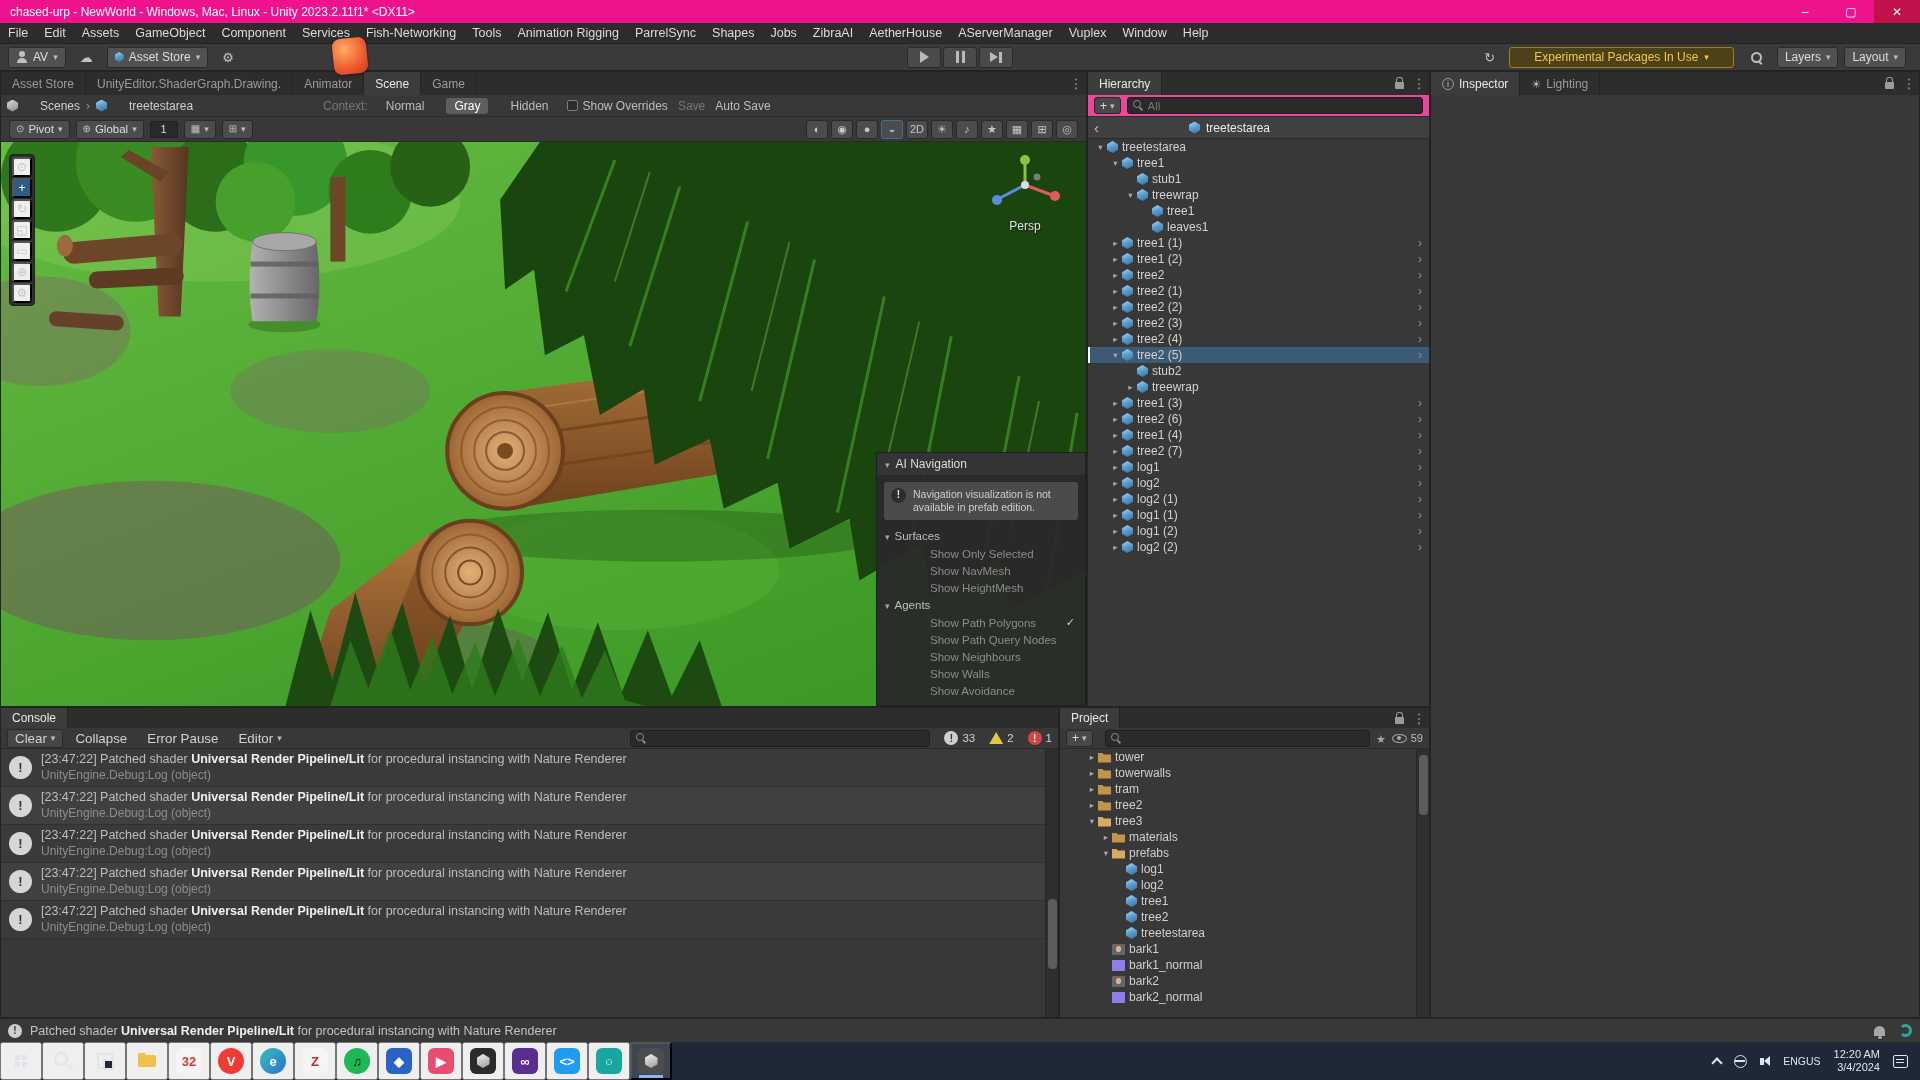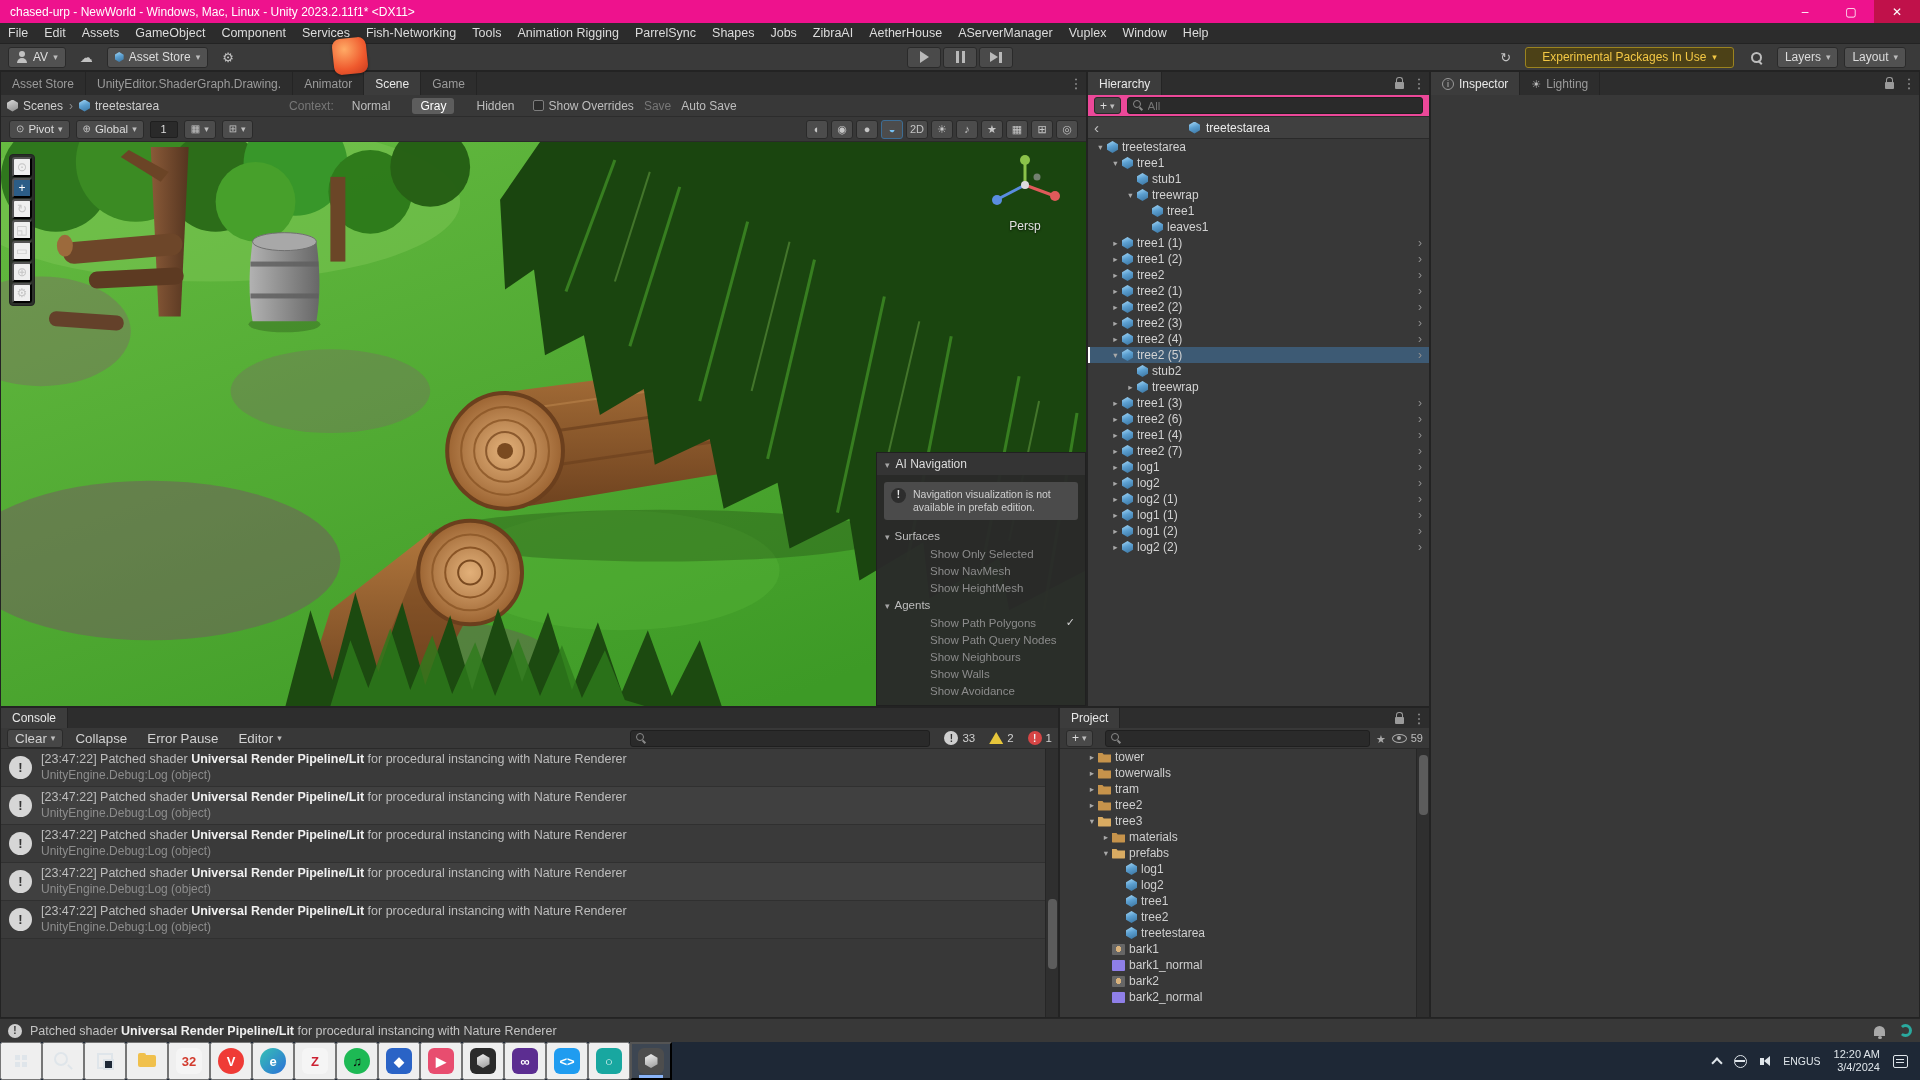--- a/index.html
+++ b/index.html
@@ -24,21 +24,21 @@
   .caret::after{content:"▾";font-size:9px;color:#bdbdbd;}
   .vmenu::after{content:"⋮";color:#a8a8a8;font-size:13px;}
   .tb-center{position:absolute;left:50%;transform:translateX(-50%);display:flex;gap:2px;}
   .pbtn{width:34px;height:21px;background:#4a4a4a;border:1px solid #2a2a2a;border-radius:3px;display:flex;align-items:center;justify-content:center;}
   .icon-play{width:0;height:0;border-left:9px solid #b9b9b9;border-top:6px solid transparent;border-bottom:6px solid transparent;}
   .icon-pause{width:9px;height:12px;border-left:3px solid #b9b9b9;border-right:3px solid #b9b9b9;}
   .icon-step{display:flex;align-items:center;}
   .icon-step::before{content:'';width:0;height:0;border-left:8px solid #b9b9b9;border-top:5px solid transparent;border-bottom:5px solid transparent;}
   .icon-step::after{content:'';width:3px;height:11px;background:#b9b9b9;margin-left:1px;}
   .tb-right{margin-left:auto;display:flex;align-items:center;}
-  .btn-exp{background:#4c4117;border:1px solid #9b831f;color:#f2c744;border-radius:3px;height:21px;padding:0 16px;display:flex;align-items:center;gap:6px;font-size:12px;margin-right:8px;}
+  .btn-exp{background:#4c4117;border:1px solid #9b831f;color:#f2c744;border-radius:3px;height:21px;padding:0 24px;display:flex;align-items:center;gap:6px;font-size:12px;margin-right:8px;}
   .btn-exp.caret::after{color:#f2c744;}
   .icon-person{width:12px;height:12px;position:relative;}
   .icon-person::before{content:'';position:absolute;left:3px;top:0;width:6px;height:6px;border-radius:50%;background:#c2c2c2;}
   .icon-person::after{content:'';position:absolute;left:1px;bottom:0;width:10px;height:5px;border-radius:5px 5px 0 0;background:#c2c2c2;}
   .glyph-icon{color:#c2c2c2;font-size:13px;line-height:1;}
   .icon-search{width:13px;height:13px;position:relative;display:inline-block;}
   .icon-search::before{content:'';position:absolute;left:1px;top:1px;width:7px;height:7px;border:2px solid #bdbdbd;border-radius:50%;}
   .icon-search::after{content:'';position:absolute;left:9px;top:9px;width:2px;height:5px;background:#bdbdbd;transform:rotate(-45deg);}
   .collab-badge{position:absolute;left:333px;top:38px;width:34px;height:36px;border-radius:8px;background:radial-gradient(circle at 35% 30%,#ffab66,#ef5a2e 60%,#c93a1e);transform:rotate(-6deg);box-shadow:0 1px 3px rgba(0,0,0,.4);z-index:5;}
 
@@ -56,21 +56,21 @@
   .search-box input{background:transparent;border:none;outline:none;color:#ddd;font-size:11.5px;width:100%;}
   .mini-search{width:11px;height:11px;position:relative;flex:none;}
   .mini-search::before{content:'';position:absolute;left:0;top:0;width:6px;height:6px;border:1.5px solid #8a8a8a;border-radius:50%;}
   .mini-search::after{content:'';position:absolute;left:7px;top:7px;width:1.5px;height:4px;background:#8a8a8a;transform:rotate(-45deg);}
   .addbtn{display:flex;align-items:center;gap:3px;background:#494949;border:1px solid #2a2a2a;border-radius:3px;height:17px;padding:0 5px;color:#ddd;margin-right:6px;}
   .addbtn::before{content:"+";font-size:12px;}
 
   
   .scene-dock{left:0;top:71px;width:1087px;height:636px;}
   .crumbrow{height:22px;background:#383838;border-bottom:1px solid #2c2c2c;display:flex;align-items:center;padding:0 6px;flex:none;font-size:12px;}
-  .crumb{display:flex;align-items:center;gap:5px;color:#cfcfcf;}
+  .crumb{display:flex;align-items:center;gap:22px;color:#cfcfcf;}
   .crumb-sep::after{content:"›";color:#8a8a8a;padding:0 6px;}
   .ctx{margin-left:130px;display:flex;align-items:center;gap:10px;color:#bdbdbd;}
   .ctx .mode{padding:1px 8px;border-radius:3px;color:#bdbdbd;}
   .ctx .mode.active{background:#5d5d5d;color:#fff;}
   .chk{width:11px;height:11px;border:1px solid #7d7d7d;border-radius:2px;background:#2c2c2c;display:inline-block;}
   .dim{color:#777 !important;}
   .ctrlbar{height:25px;background:#383838;border-bottom:1px solid #2a2a2a;display:flex;align-items:center;padding:0 8px;gap:6px;flex:none;}
   .ctrl-btn{display:flex;align-items:center;gap:4px;background:#4c4c4c;border:1px solid #2a2a2a;border-radius:3px;height:19px;padding:0 6px;font-size:11.5px;color:#ddd;}
   .snap-input{width:28px;height:17px;background:#2a2a2a;border:1px solid #1f1f1f;border-radius:2px;color:#ddd;text-align:center;font-size:11px;}
   .ctrl-icons{margin-left:auto;display:flex;align-items:center;gap:3px;}

